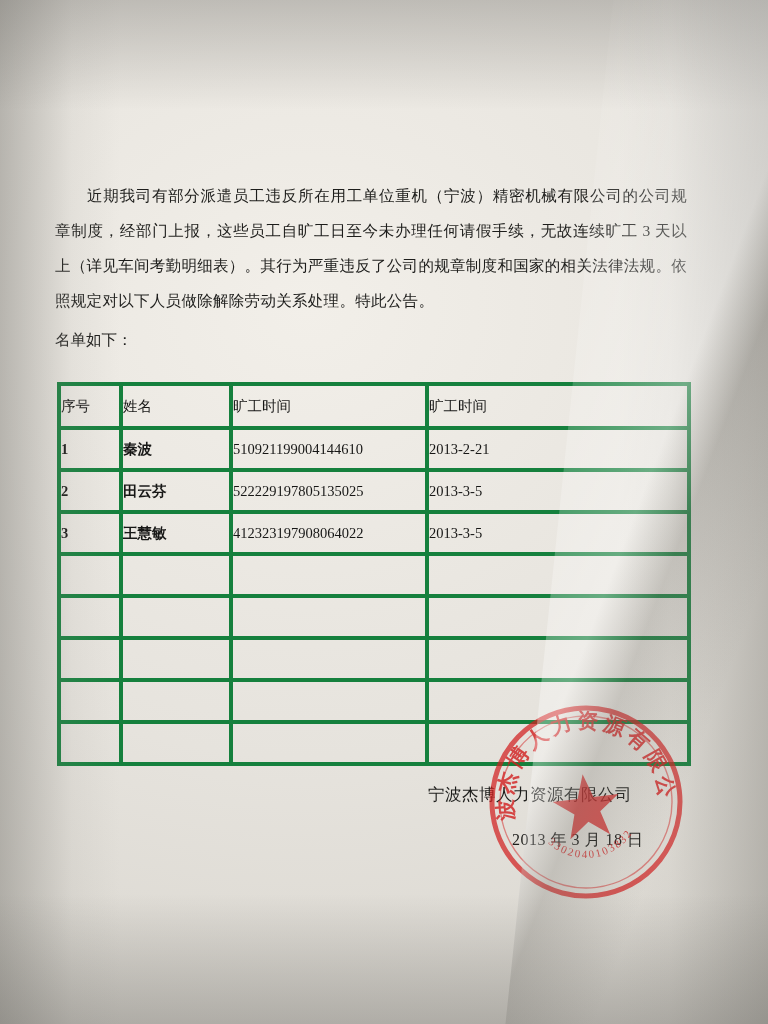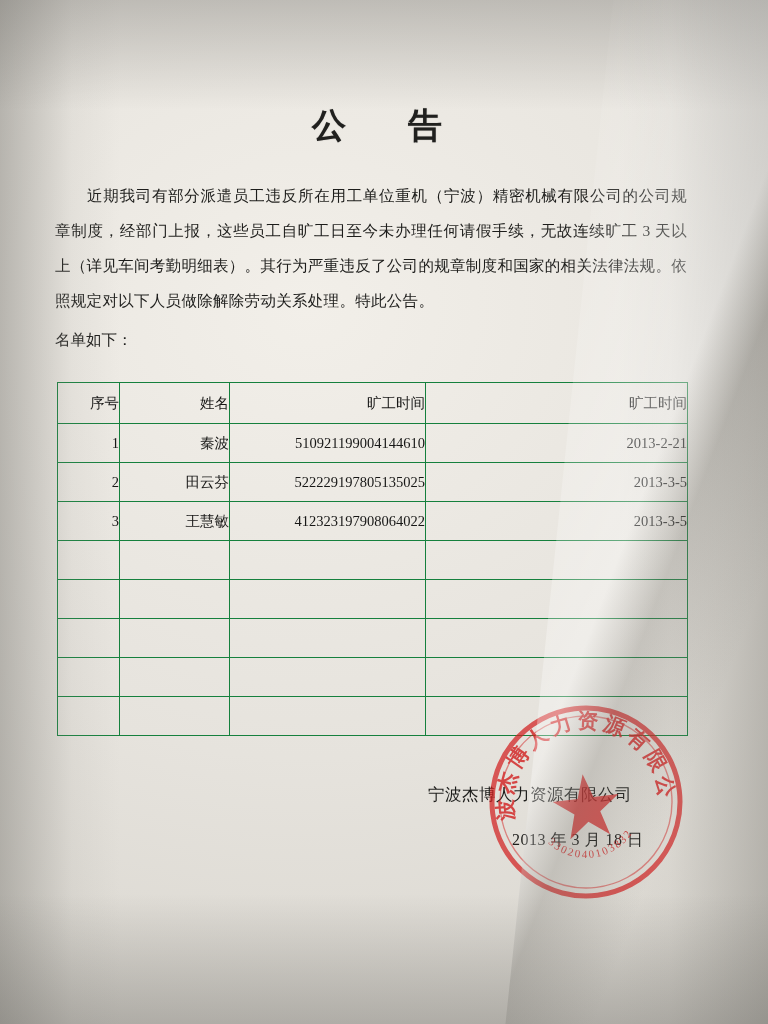--- a/index.html
+++ b/index.html
@@ -102,34 +102,34 @@
   
   table.names {
     position: absolute;
     left: 57px;
     top: 382px;
     width: 630px;
     border-collapse: collapse;
     table-layout: fixed;
   }
   table.names td, table.names th {
-    border: 1px solid #15803d;
+    border: 4px solid #15803d;
     height: 38px;
     font-size: 14.5px;
     color: #171716;
-    text-align: right;
+    text-align: left;
     font-weight: normal;
     padding: 0;
   }
   table.names thead td {
     height: 40px;
   }
   table.names tbody td.nm,
   table.names tbody td.sq {
-    font-weight: normal;
+    font-weight: bold;
   }
   col.c1 { width: 62px; }
   col.c2 { width: 110px; }
   col.c3 { width: 196px; }
   col.c4 { width: 262px; }
 
   
   .sign {
     position: absolute;
     left: 428px;
@@ -163,21 +163,20 @@
   }
 </style>
 </head>
 <body>
 
 <div class="page">
   <div class="paper-bg"></div>
 
   <div class="doc">
 
-    <div class="title">公　告</div>
 
     <div class="body-text">
       <p class="indent">近期我司有部分派遣员工违反所在用工单位重机（宁波）精密机械有限公司的公司规章制度，经部门上报，这些员工自旷工日至今未办理任何请假手续，无故连续旷工 3 天以上（详见车间考勤明细表）。其行为严重违反了公司的规章制度和国家的相关法律法规。依照规定对以下人员做除解除劳动关系处理。特此公告。</p>
     </div>
 
     <div class="list-label">名单如下：</div>
 
     <table class="names">
       <colgroup>
         <col class="c1">

